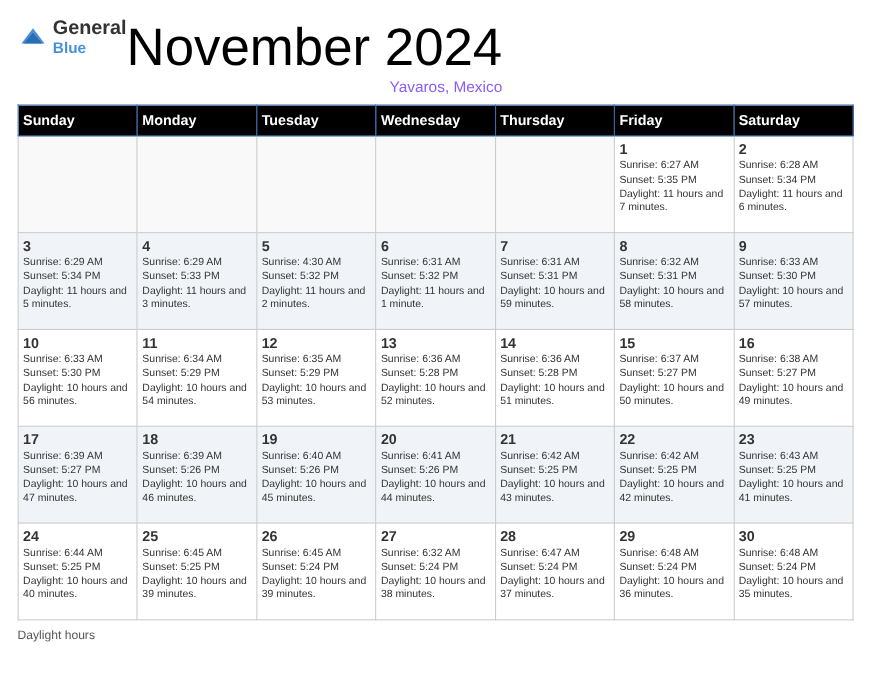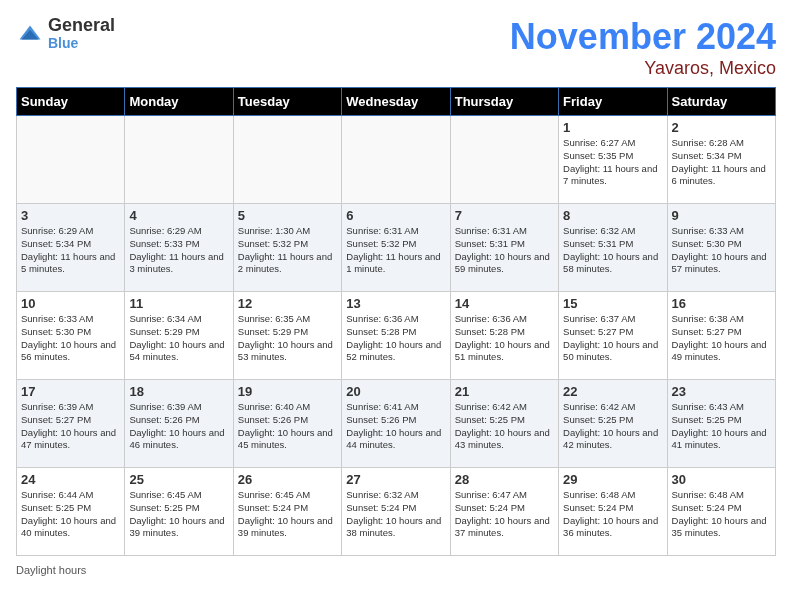--- a/index.html
+++ b/index.html
@@ -5,21 +5,21 @@
     * { box-sizing: border-box; margin: 0; padding: 0; }
     body {
       font-family: Arial, sans-serif;
       background: #fff;
       width: 792px;
       min-height: 612px;
       padding: 16px;
     }
     .header {
       display: flex;
-      justify-content: space-between;
+      justify-content: flex-start;
       align-items: flex-start;
       margin-bottom: 8px;
     }
     .logo {
       display: flex;
       align-items: center;
       gap: 4px;
     }
     .logo-text {
       display: flex;
@@ -37,27 +37,27 @@
       color: #4a90d9;
     }
     .logo-icon {
       width: 28px;
       height: 28px;
     }
     .title-block {
       text-align: right;
     }
     .month-title {
-      font-size: 36px;
-      font-weight: bold;
-      color: #3b82f6;
+      font-size: 48px;
+      font-weight: normal;
+      color: #000000;
     }
     .location {
-      font-size: 18px;
-      color: #7f1d1d;
+      font-size: 14px;
+      color: #8b5cf6;
     }
     table {
       width: 100%;
       border-collapse: collapse;
       table-layout: fixed;
     }
     thead th {
       background-color: #000000;
       color: #fff;
       font-size: 13px;
@@ -159,21 +159,21 @@
 Daylight: 11 hours and 5 minutes.</div>
         </td>
         <td class="shaded">
           <span class="day-number">4</span>
           <div class="day-info">Sunrise: 6:29 AM
 Sunset: 5:33 PM
 Daylight: 11 hours and 3 minutes.</div>
         </td>
         <td class="shaded">
           <span class="day-number">5</span>
-          <div class="day-info">Sunrise: 1:30 AM
+          <div class="day-info">Sunrise: 4:30 AM
 Sunset: 5:32 PM
 Daylight: 11 hours and 2 minutes.</div>
         </td>
         <td class="shaded">
           <span class="day-number">6</span>
           <div class="day-info">Sunrise: 6:31 AM
 Sunset: 5:32 PM
 Daylight: 11 hours and 1 minute.</div>
         </td>
         <td class="shaded">

